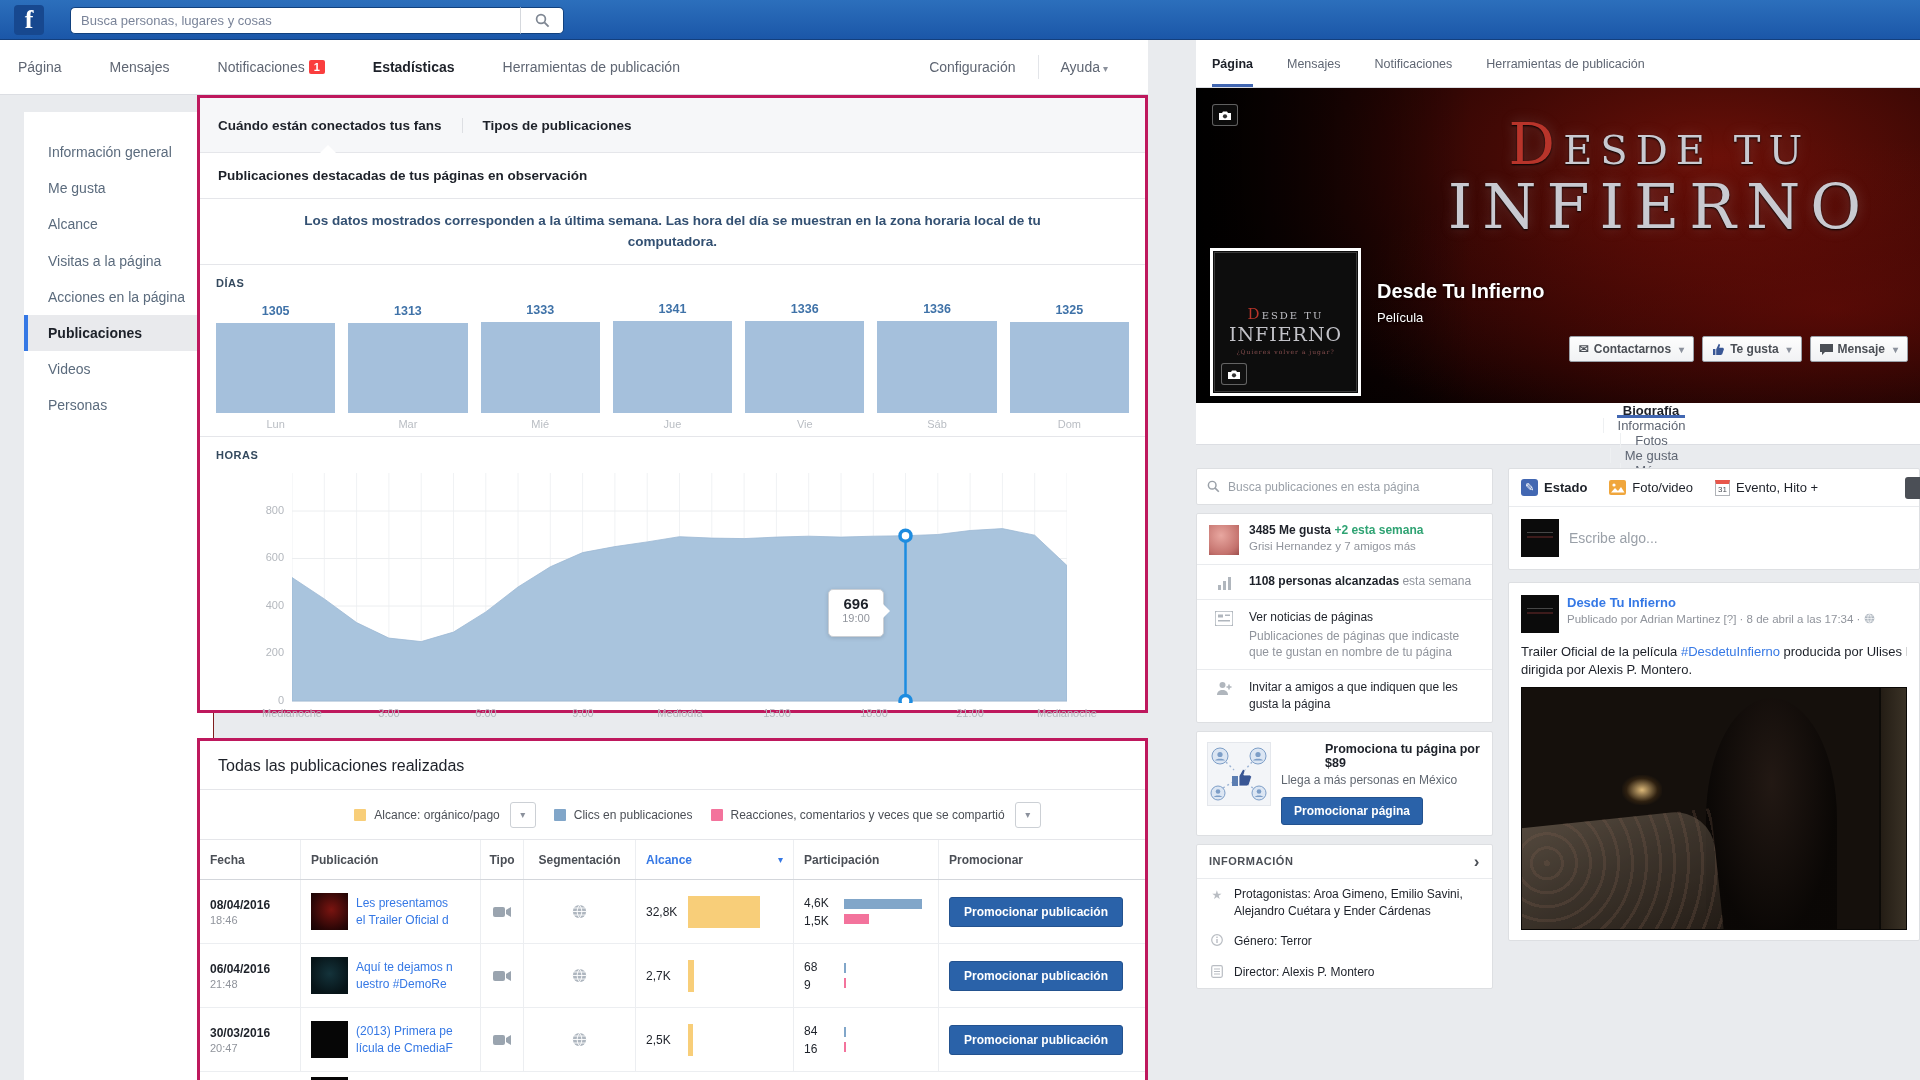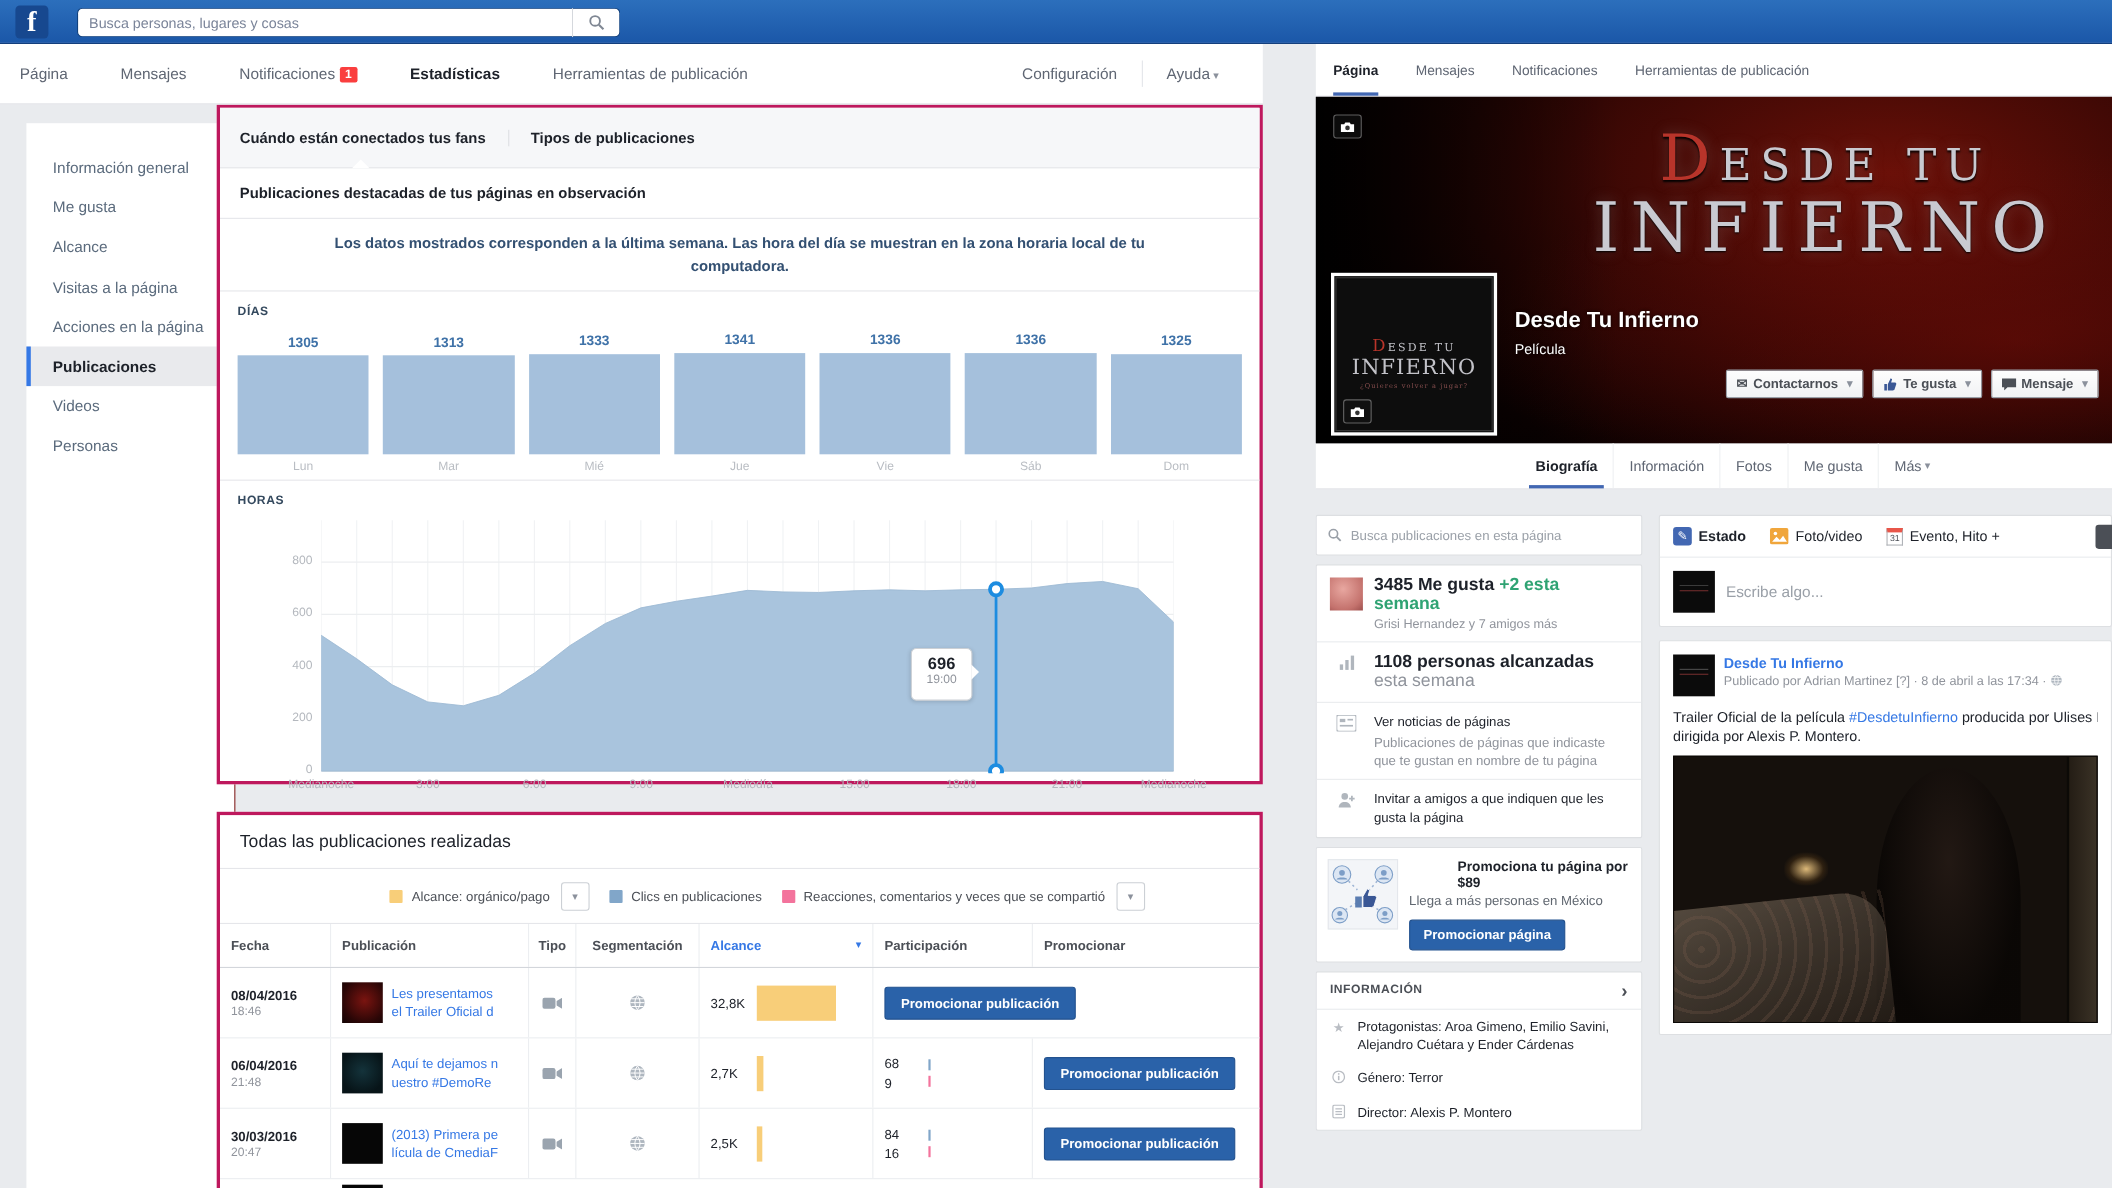--- a/index.html
+++ b/index.html
@@ -141,39 +141,39 @@
   .poster-tag { font-size:6px; color:#8a5050; margin-top:3px; letter-spacing:1px; }
   .page-name { position:absolute; left:181px; top:192px; color:#fff; font-size:20px; font-weight:bold;
     text-shadow:0 0 3px rgba(0,0,0,.9); }
   .page-cat { position:absolute; left:181px; top:222px; color:#fff; font-size:13px; text-shadow:0 0 3px rgba(0,0,0,.9); }
   .cover-btns { position:absolute; right:12px; top:248px; display:flex; gap:8px; }
   .cover-btn { background:linear-gradient(#fdfdfd,#f1f2f4); border:1px solid #9aa0a8; border-radius:2px;
     font-size:12px; font-weight:bold; color:#4b4f56; padding:5px 9px; display:flex; align-items:center; gap:5px; cursor:pointer; white-space:nowrap; }
   .env-ico { font-size:12px; }
 
   .rp-tabs { height:42px; background:#fff; border-bottom:1px solid #dcdee3; display:flex; align-items:center;
-    padding-left:186px; font-size:13px; color:#5f6673; }
+    padding-left:186px; font-size:13px; color:#5f6673;flex-direction:column; }
   .rp-tab { padding:0 14px; height:100%; display:flex; align-items:center; cursor:pointer; position:relative; white-space:nowrap; }
   .rp-tab + .rp-tab { border-left:1px solid #eef0f2; }
   .rp-tab.active { color:#1d2129; font-weight:bold; }
   .rp-tab.active:after { content:""; position:absolute; left:8px; right:8px; bottom:0; height:3px; background:#4267b2; }
 
   .rp-left { position:absolute; left:0; top:428px; width:297px; }
   .rp-right { position:absolute; left:312px; top:428px; width:412px; }
   .wcard { background:#fff; border:1px solid #dddfe2; border-radius:2px; }
 
   .pg-search { height:37px; display:flex; align-items:center; padding:0 10px; gap:8px; margin-bottom:8px; }
   .pg-search input { border:0; outline:none; flex:1; font-size:12px; color:#333; }
   .pg-search input::placeholder { color:#9aa0a8; }
 
   .stats-card > div { border-bottom:1px solid #e9ebee; display:flex; padding:9px 12px; gap:10px; }
   .stats-card > div:last-child { border-bottom:0; }
   .st-ico { width:30px; flex:none; display:flex; justify-content:center; padding-top:2px; }
   .likes-avatar { width:30px; height:30px; background:radial-gradient(circle at 40% 35%, #e8a7a0, #c4726d 70%, #9c4f4d); }
-  .st-bold { font-weight:bold; font-size:16px; color:#1d2129; }
+  .st-bold { font-weight:bold; font-size:12px; color:#1d2129; }
   .st-green { color:#2fa373; font-weight:bold; }
   .st-gray { color:#90949c; font-weight:normal; }
   .st-sub { color:#90949c; font-size:11.5px; margin-top:3px; }
   .st-desc { color:#90949c; font-size:12px; margin-top:2px; line-height:1.35; }
   .st-link { font-size:12px; color:#1d2129; line-height:1.4; }
   .sig-bars { display:flex; align-items:flex-end; gap:2px; height:14px; }
   .sig-bars i { width:3px; background:#b0b6bd; display:block; }
 
   .promote-card { margin-top:8px; padding:10px; display:flex; gap:10px; }
   .promo-art { width:64px; height:64px; flex:none; background:#f3f5f8; border:1px solid #e4e7ec; }
@@ -431,20 +431,30 @@
       <div class="col-seg">
           <svg width="15" height="15" viewBox="0 0 15 15">
             <circle cx="7.5" cy="7.5" r="6.6" fill="#aeb6bf"></circle>
             <path d="M7.5 1a10 10 0 000 13M7.5 1a10 10 0 010 13M1 7.5h13M2 4h11M2 11h11" stroke="#fff" stroke-width=".9" fill="none"></path>
           </svg>
         </div>
       <div class="col-alc">
           <span class="alc-num">32,8K</span>
           <div class="alc-bar reach-bar" style="background-color: rgb(248, 206, 121); width: 72px;"></div>
         </div>
+      <div class="col-par">
+        <div class="par-nums">
+            <span>4,6K</span>
+            <span>1,5K</span>
+          </div>
+        <div class="par-bars">
+            <div class="par-bar clicks-bar" style="background-color: rgb(129, 166, 201); width: 78px;"></div>
+            <div class="par-bar reactions-bar" style="background-color: rgb(243, 115, 156); width: 25.4348px;"></div>
+          </div>
+      </div>
       <div class="col-pro">
           <button class="promo-btn">Promocionar publicación</button>
         </div>
     </div>
 
     <div class="post-row">
       <div class="col-fecha">
           <div>
             <div class="pr-date">06/04/2016</div>
             <div class="pr-time">21:48</div>

